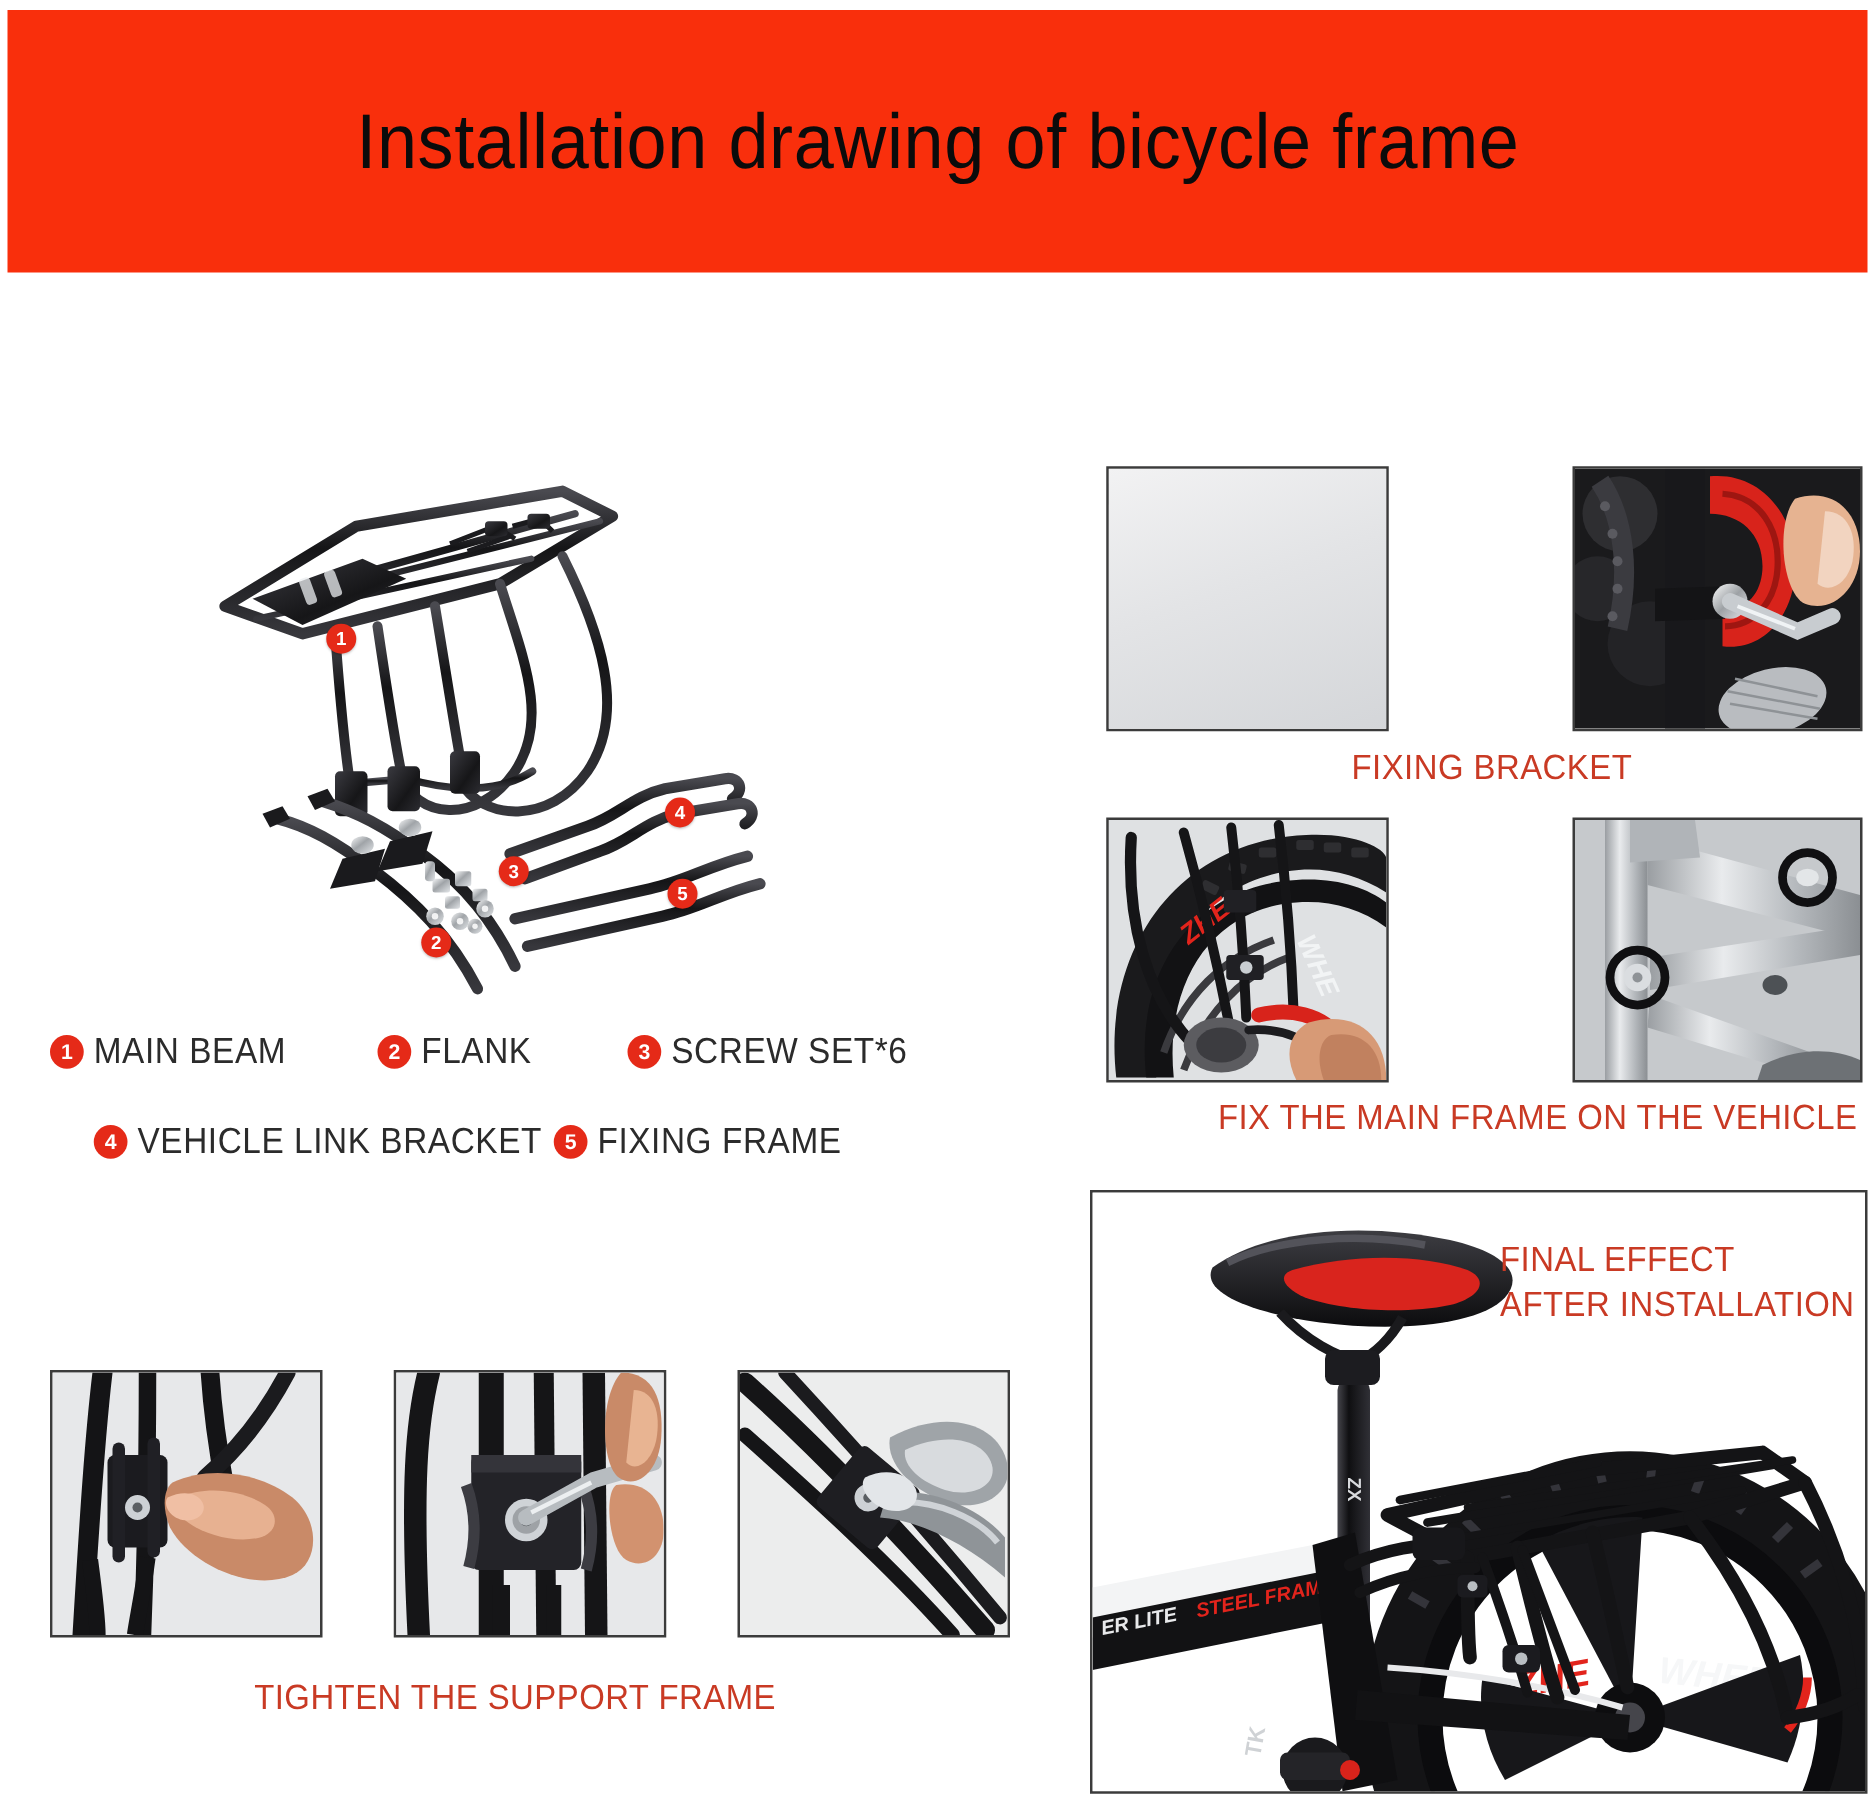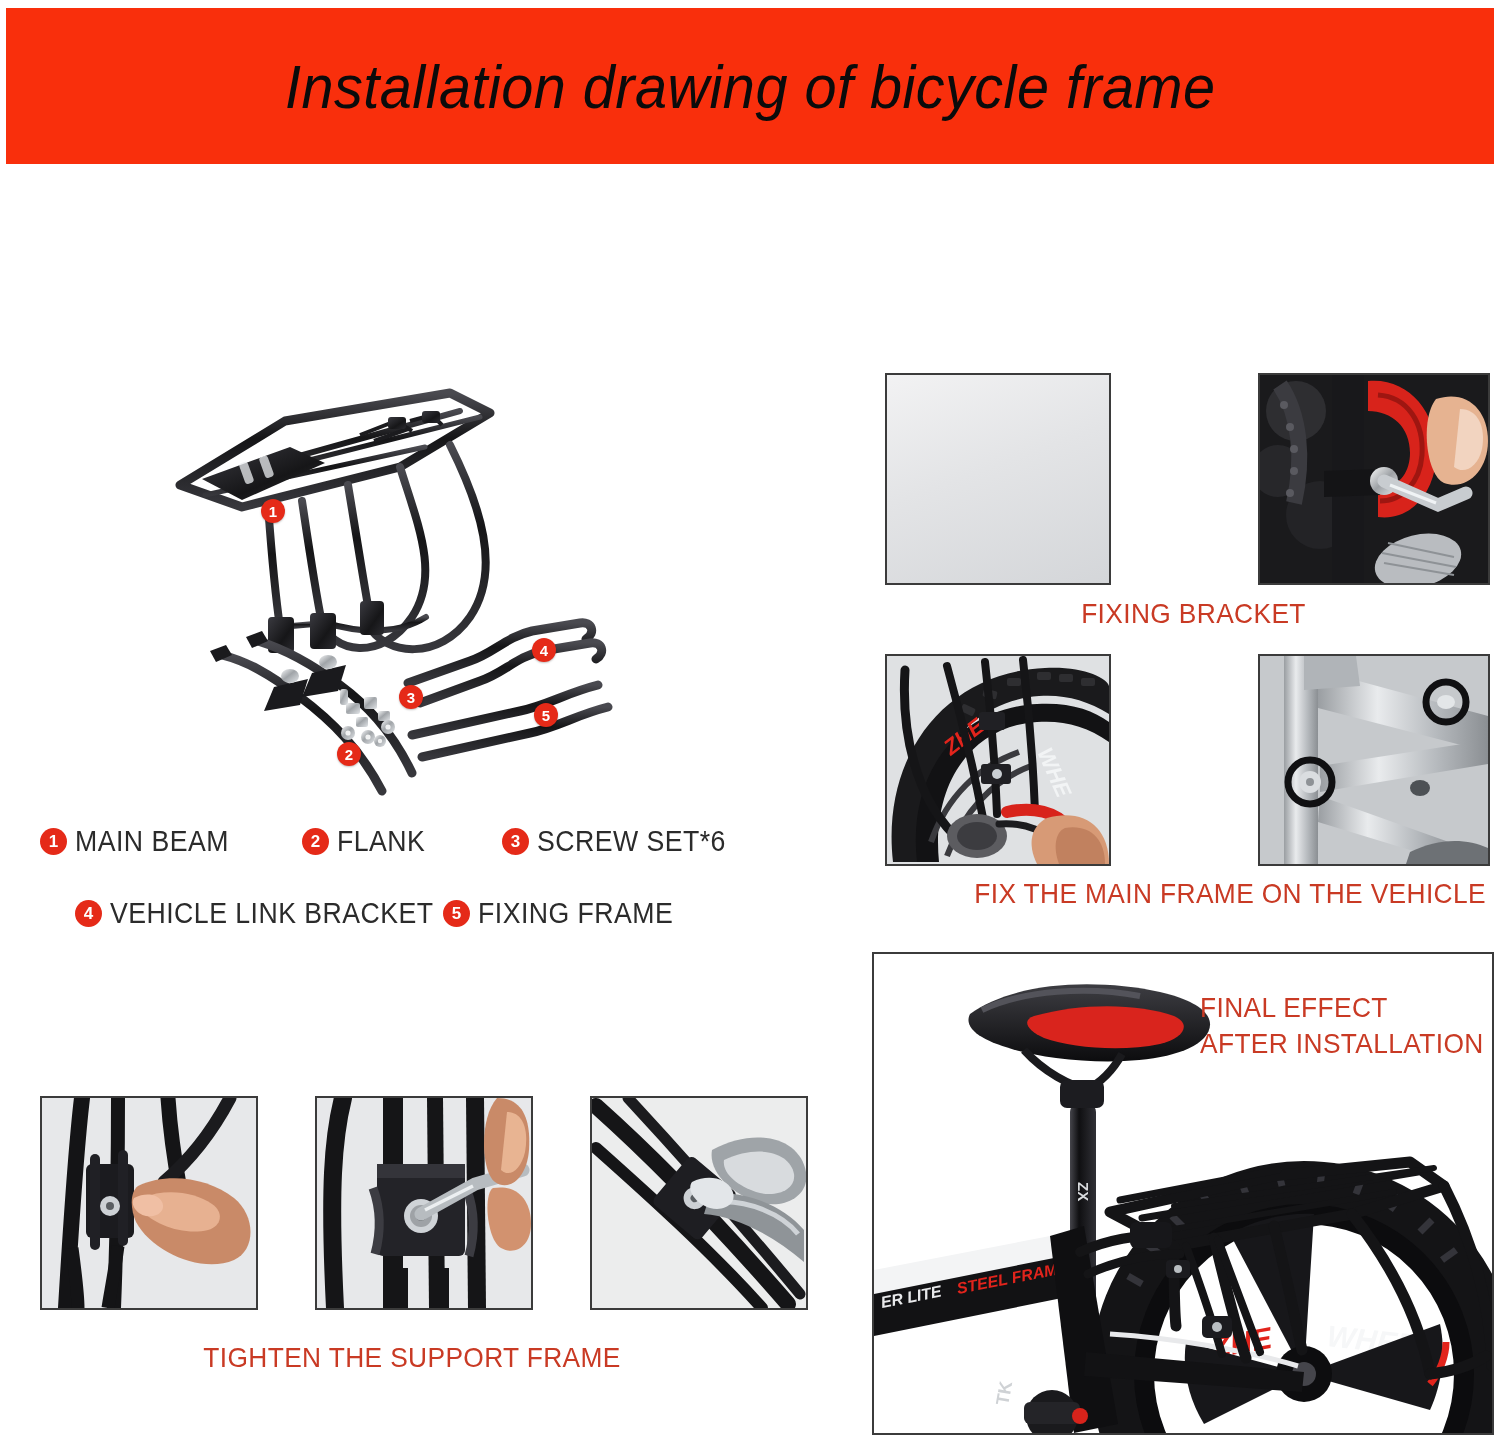--- a/index.html
+++ b/index.html
@@ -1,21 +1,21 @@
 <!DOCTYPE html>
 <html><head>
 <meta charset="utf-8">
 <style>
   html,body{margin:0;padding:0;background:#ffffff;}
   body{width:1500px;height:1437px;position:relative;overflow:hidden;
        font-family:"Liberation Sans","DejaVu Sans",sans-serif;}
 
   
-  .banner{position:absolute;left:6px;top:8px;width:1488px;height:156px;
-          background:#f92f0c;display:flex;align-items:center;justify-content:center;font-style:italic;}
+  .banner{position:absolute;left:6px;top:8px;width:1488px;height:210px;
+          background:#f92f0c;display:flex;align-items:center;justify-content:center;}
   .banner-title{font-family:"Liberation Sans","DejaVu Sans",sans-serif;
           font-size:62px;font-weight:400;color:#0b0b0b;letter-spacing:0.5px;
           transform:scaleX(0.93);white-space:nowrap;}
 
   
   .panel{position:absolute;background:#ffffff;border:2px solid #3b3b3b;
          overflow:hidden;box-sizing:border-box;}
   .panel .ph{position:absolute;inset:0;background:
         linear-gradient(160deg,#f2f2f3 0%,#e3e4e6 45%,#d4d6d9 100%);}
 

